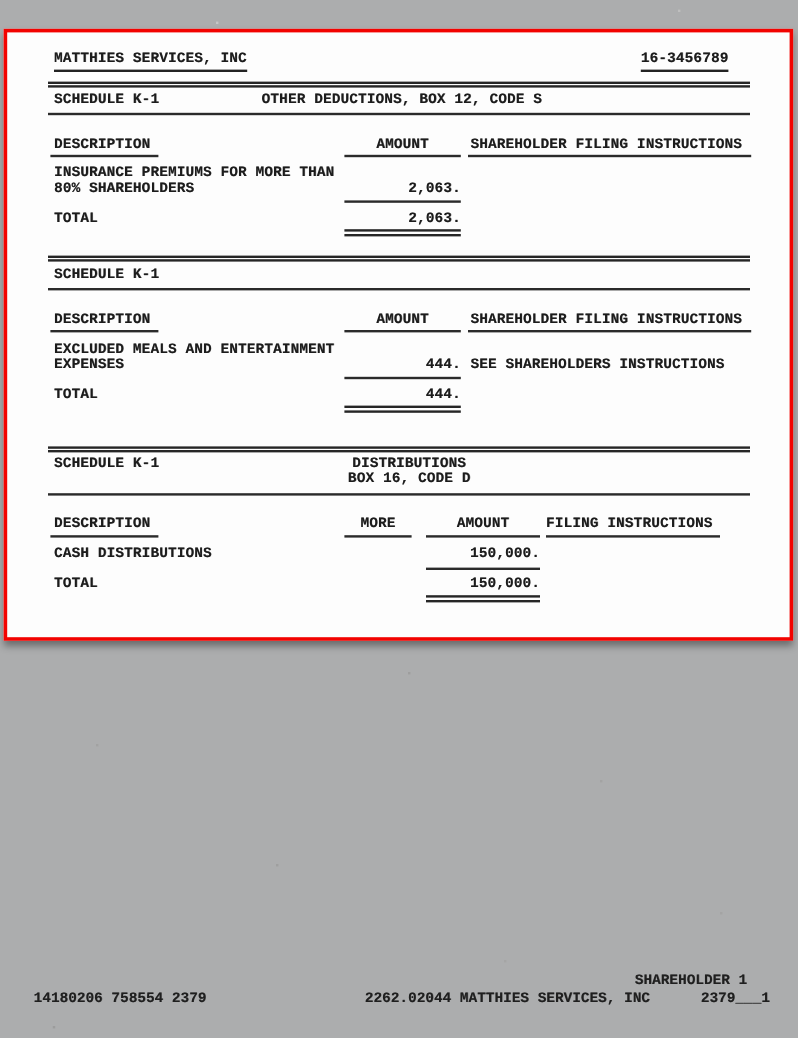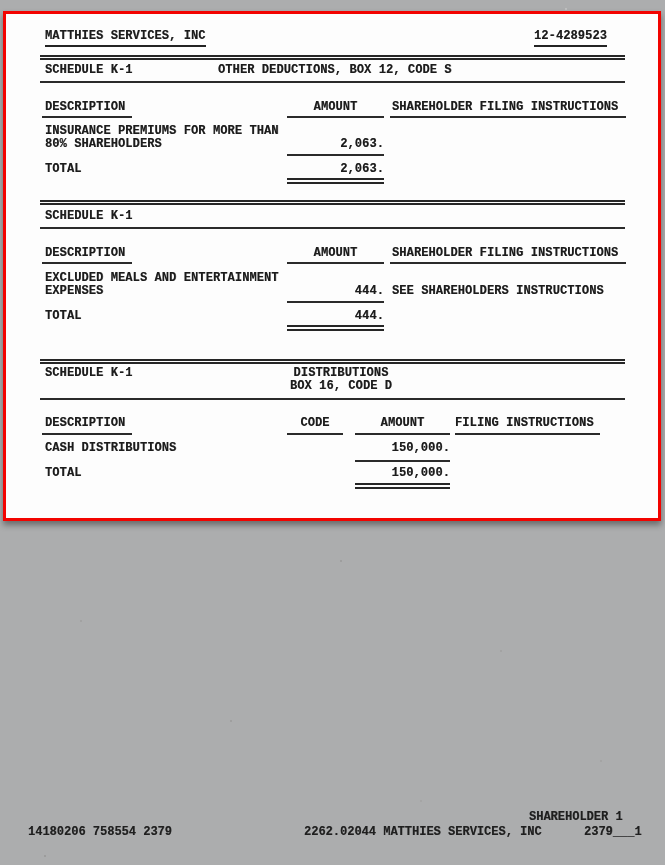--- a/index.html
+++ b/index.html
@@ -5,21 +5,21 @@
   * { margin:0; padding:0; box-sizing:border-box; }
   html,body { width:665px; height:865px; }
   body {
     position:relative;
     background:#acadae;
     font-family:"Liberation Mono","DejaVu Sans Mono",monospace;
     font-weight:bold;
     overflow:hidden;
   }
   .page {
-    position:absolute; left:3px; top:11px;
+    position:absolute; left:3px; top:24px;
     width:658px; height:510px;
     background:#fdfdfd;
     border:3px solid #f20300;
     box-shadow:0 4px 6px rgba(0,0,0,0.38);
   }
   .doc { position:absolute; left:0; top:0; right:0; bottom:0; }
   .t {
     position:absolute;
     font-size:12px; line-height:13px;
     color:#1c1c1c;
@@ -62,21 +62,21 @@
 </style>
 </head>
 <body>
 
 <div class="noise"></div>
 
 <div class="page">
   <div class="doc">
 
     <span class="t u" style="left:39px; top:16px;">MATTHIES SERVICES, INC</span>
-    <span class="t u" style="left:528px; top:16px;">12-4289523</span>
+    <span class="t u" style="left:528px; top:16px;">16-3456789</span>
 
     <div class="bar" style="left:34px; top:41px; width:585px;"></div>
     <span class="t" style="left:39px; top:50px;">SCHEDULE K-1</span>
     <span class="t" style="left:212px; top:50px;">OTHER DEDUCTIONS, BOX 12, CODE S</span>
     <div class="rule" style="left:34px; top:67px; width:585px;"></div>
 
     <span class="t" style="left:39px; top:87px;">DESCRIPTION</span>
     <span class="t amt-head" style="top:87px;">AMOUNT</span>
     <span class="t instr-col" style="top:87px;">SHAREHOLDER FILING INSTRUCTIONS</span>
     <div class="rule" style="left:36px; top:102px; width:90px;"></div>
@@ -118,21 +118,21 @@
     <span class="t amt-col" style="top:296px;">444.</span>
     <div class="dbl" style="left:281px; top:311px; width:97px;"></div>
 
     <div class="bar" style="left:34px; top:345px; width:585px;"></div>
     <span class="t" style="left:39px; top:353px;">SCHEDULE K-1</span>
     <span class="t center-title" style="top:353px;">DISTRIBUTIONS</span>
     <span class="t center-title" style="top:366px;text-align:center;">BOX 16, CODE D</span>
     <div class="rule" style="left:34px; top:384px; width:585px;"></div>
 
     <span class="t" style="left:39px; top:403px;">DESCRIPTION</span>
-    <span class="t s3-date" style="top:403px;">CODE</span>
+    <span class="t s3-date" style="top:403px;">MORE</span>
     <span class="t s3-amt-head" style="top:403px;">AMOUNT</span>
     <span class="t s3-instr" style="top:403px;">FILING INSTRUCTIONS</span>
     <div class="rule" style="left:36px; top:419px; width:90px;"></div>
     <div class="rule" style="left:281px; top:419px; width:56px;"></div>
     <div class="rule" style="left:349px; top:419px; width:95px;"></div>
     <div class="rule" style="left:449px; top:419px; width:145px;"></div>
 
     <div>
       <span class="t" style="left:39px; top:428px;">CASH DISTRIBUTIONS</span>
       <span class="t s3-date" style="top:428px;"></span>

